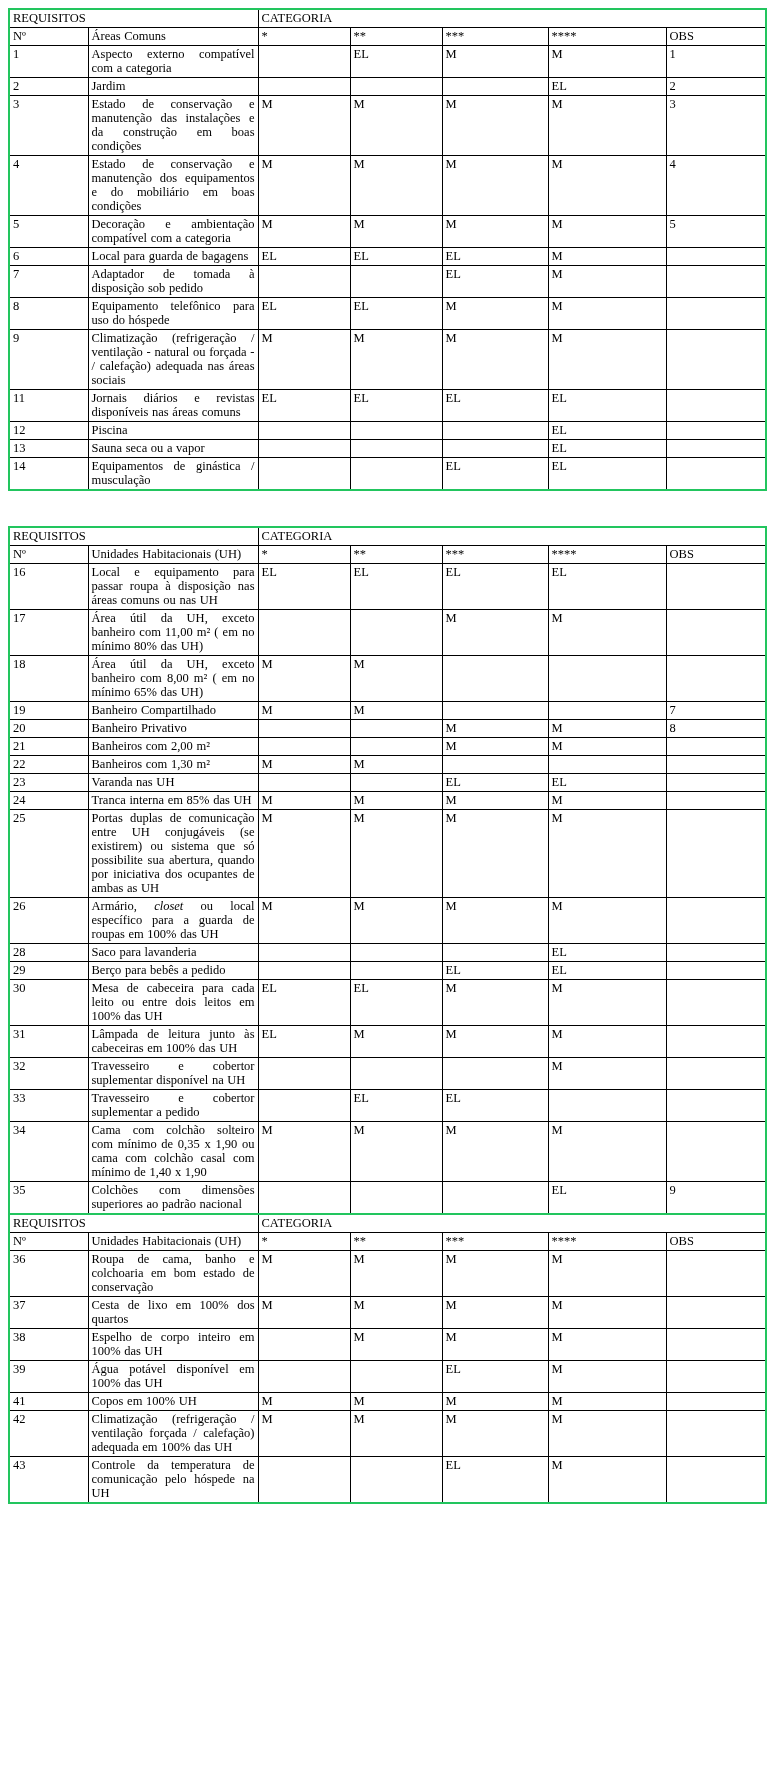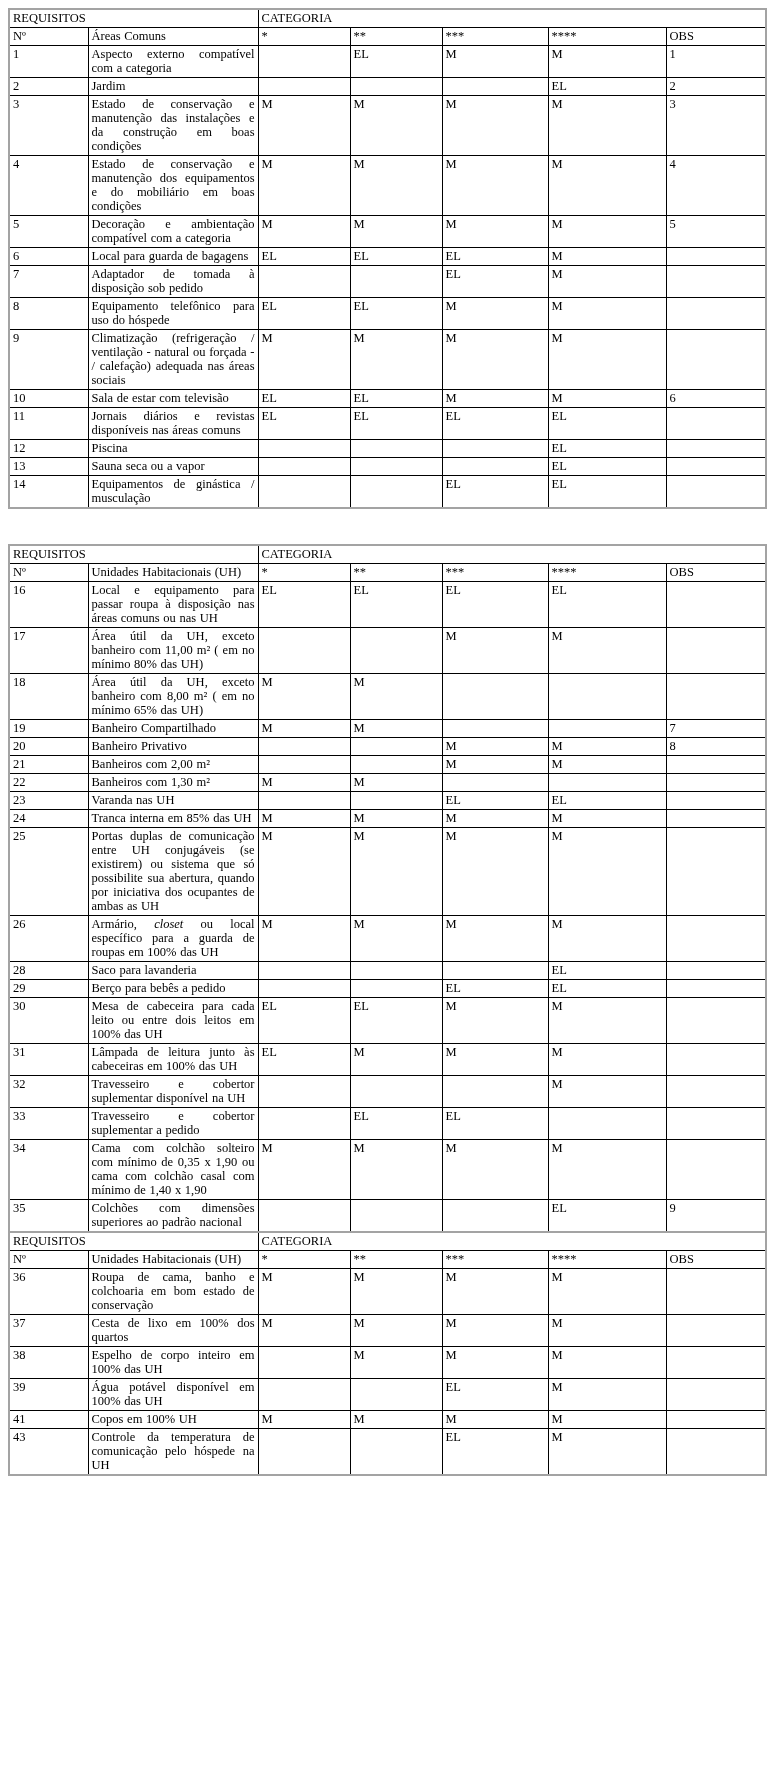--- a/index.html
+++ b/index.html
@@ -10,21 +10,21 @@
     background: #ffffff;
     padding: 8px 0 0 8px;
     font-family: "Liberation Serif", serif;
     color: #000;
     overflow: hidden;
   }
   table.req-table {
     border-collapse: collapse;
     width: 757px;
     table-layout: fixed;
-    border: 2px solid #a3a3a3;
+    border: 2px solid #22c55e;
     padding-left: 24px;
   }
   .req-table th, .req-table td {
     border: 1px solid #000;
     vertical-align: top;
     padding: 1px 3px 2px 3px;
     font-size: 12.5px;
     line-height: 14px;
     font-weight: normal;
     text-align: left;
@@ -141,29 +141,20 @@
         <tr>
           <td class="cell-num">9</td>
           <td class="cell-req">Climatização (refrigeração / ventilação - natural ou forçada - / calefação) adequada nas áreas sociais</td>
           <td class="cell-cat">M</td>
           <td class="cell-cat">M</td>
           <td class="cell-cat">M</td>
           <td class="cell-cat">M</td>
           <td class="cell-obs"></td>
         </tr>
         <tr>
-          <td class="cell-num">10</td>
-          <td class="cell-req">Sala de estar com televisão</td>
-          <td class="cell-cat">EL</td>
-          <td class="cell-cat">EL</td>
-          <td class="cell-cat">M</td>
-          <td class="cell-cat">M</td>
-          <td class="cell-obs">6</td>
-        </tr>
-        <tr>
           <td class="cell-num">11</td>
           <td class="cell-req">Jornais diários e revistas disponíveis nas áreas comuns</td>
           <td class="cell-cat">EL</td>
           <td class="cell-cat">EL</td>
           <td class="cell-cat">EL</td>
           <td class="cell-cat">EL</td>
           <td class="cell-obs"></td>
         </tr>
         <tr>
           <td class="cell-num">12</td>
@@ -459,20 +450,29 @@
         <tr>
           <td class="cell-num">41</td>
           <td class="cell-req">Copos em 100% UH</td>
           <td class="cell-cat">M</td>
           <td class="cell-cat">M</td>
           <td class="cell-cat">M</td>
           <td class="cell-cat">M</td>
           <td class="cell-obs"></td>
         </tr>
         <tr>
+          <td class="cell-num">42</td>
+          <td class="cell-req">Climatização (refrigeração / ventilação forçada / calefação) adequada em 100% das UH</td>
+          <td class="cell-cat">M</td>
+          <td class="cell-cat">M</td>
+          <td class="cell-cat">M</td>
+          <td class="cell-cat">M</td>
+          <td class="cell-obs"></td>
+        </tr>
+        <tr>
           <td class="cell-num">43</td>
           <td class="cell-req">Controle da temperatura de comunicação pelo hóspede na UH</td>
           <td class="cell-cat"></td>
           <td class="cell-cat"></td>
           <td class="cell-cat">EL</td>
           <td class="cell-cat">M</td>
           <td class="cell-obs"></td>
         </tr>
       </tbody>
     </table>

